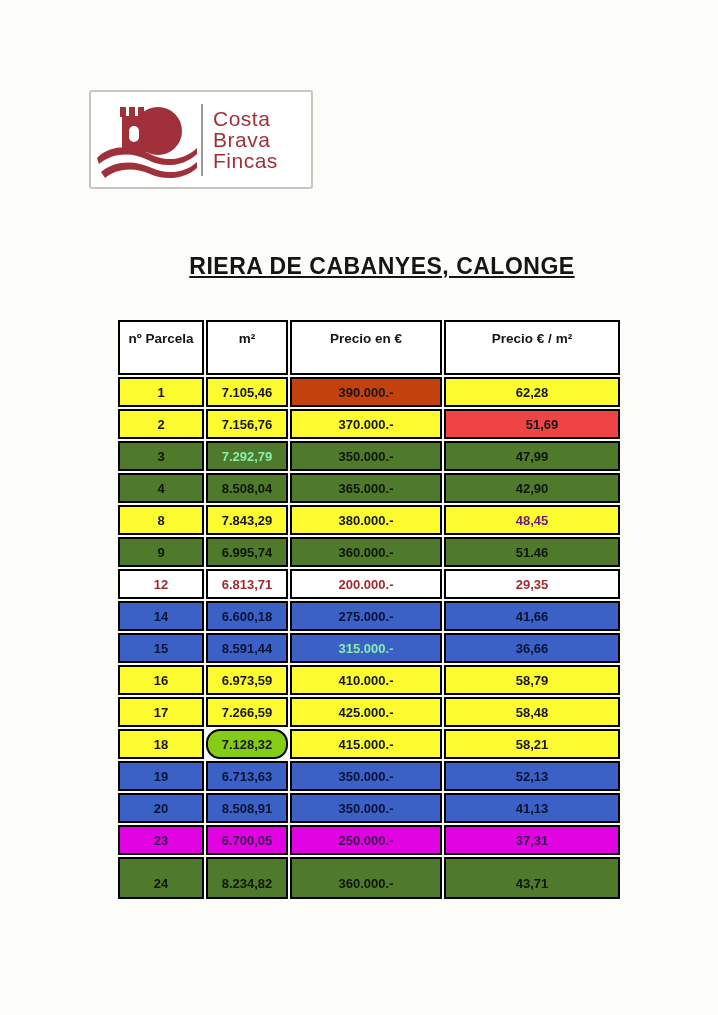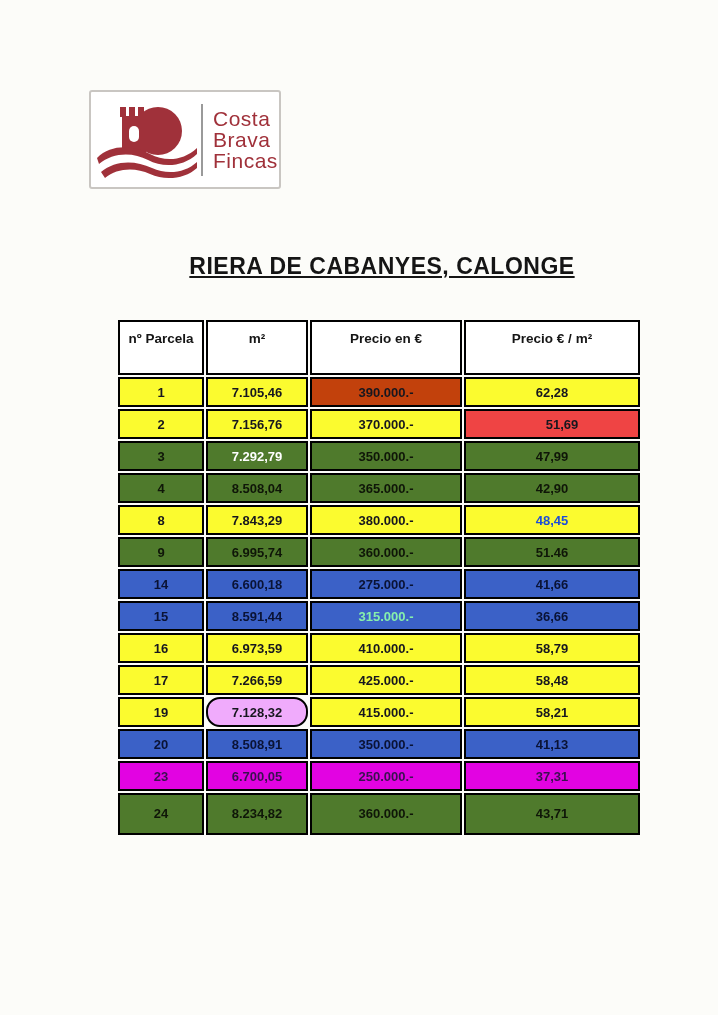--- a/index.html
+++ b/index.html
@@ -7,21 +7,21 @@
     position:relative;
     width:718px;height:1015px;
     margin:0 auto;
     background:#fcfcf9;
     font-family:"Liberation Sans", sans-serif;
     overflow:hidden;
   }
   
   .logo-box{
     position:absolute;left:89px;top:90px;
-    width:192px;height:99px;
+    width:224px;height:99px;
     background:#ffffff;
     border:2px solid #c9c6c2;
     border-radius:3px;
     box-sizing:border-box;
     display:flex;align-items:center;
     padding:4px 8px 4px 4px;
   }
   .logo-emblem{flex:0 0 auto;width:104px;height:84px;}
   .logo-divider{
     flex:0 0 auto;width:2px;height:72px;
@@ -56,31 +56,31 @@
     padding:0;
     overflow:hidden;
   }
   .parcel-table th{
     width:86px;height:55px;
     background:#ffffff;color:#151515;
     font-size:13.5px;
     vertical-align:top;
     padding-top:9px;
   }
-  .parcel-table th:nth-child(2){width:102px;}
+  .parcel-table th:nth-child(2){width:82px;}
   .parcel-table th:nth-child(3){width:152px;}
   .parcel-table th:nth-child(4){width:176px;}
   .parcel-table td{
     height:30px;font-size:13px;
     vertical-align:middle;
   }
   .parcel-table tr.tall td{
     height:42px;
     vertical-align:top;
-    padding-top:11px;
+    padding-top:17px;
   }
 </style>
 </head>
 <body>
 
 <div class="page">
 
   <div class="logo-box">
     <svg class="logo-emblem" viewBox="0 0 104 84" xmlns="http://www.w3.org/2000/svg" aria-hidden="true">
       <g fill="var(--brand,#a0313a)">
@@ -126,43 +126,49 @@
           <td style="background-color: rgb(251, 251, 47); color: rgb(23, 23, 31);">62,28</td>
         </tr>
         <tr>
           <td style="background-color: rgb(251, 251, 47); color: rgb(23, 23, 31);">2</td>
           <td style="background-color: rgb(251, 251, 47); color: rgb(23, 23, 31);">7.156,76</td>
           <td style="background-color: rgb(251, 251, 47); color: rgb(23, 23, 31); margin-left: 28px;">370.000.-</td>
           <td style="background-color: #ef4444; color: rgb(23, 23, 31); padding-left: 20px;">51,69</td>
         </tr>
         <tr>
           <td style="background-color: rgb(79, 122, 44); color: rgb(15, 22, 8);">3</td>
-          <td style="background-color: rgb(79, 122, 44); color: #ffffff;">7.292,79</td>
+          <td style="background-color: rgb(79, 122, 44); color: #86efac;">7.292,79</td>
           <td style="background-color: rgb(79, 122, 44); color: rgb(15, 22, 8);">350.000.-</td>
           <td style="background-color: rgb(79, 122, 44); color: rgb(15, 22, 8);">47,99</td>
         </tr>
         <tr>
           <td style="background-color: rgb(79, 122, 44); color: rgb(15, 22, 8);">4</td>
           <td style="background-color: rgb(79, 122, 44); color: rgb(15, 22, 8);">8.508,04</td>
           <td style="background-color: rgb(79, 122, 44); color: rgb(15, 22, 8);">365.000.-</td>
           <td style="background-color: rgb(79, 122, 44); color: rgb(15, 22, 8);">42,90</td>
         </tr>
         <tr>
           <td style="background-color: rgb(251, 251, 47); color: rgb(23, 23, 31);">8</td>
           <td style="background-color: rgb(251, 251, 47); color: rgb(23, 23, 31);">7.843,29</td>
           <td style="background-color: rgb(251, 251, 47); color: rgb(23, 23, 31);">380.000.-</td>
-          <td style="background-color: rgb(251, 251, 47); color: #1d4ed8;">48,45</td>
+          <td style="background-color: rgb(251, 251, 47); color: #701a75;">48,45</td>
         </tr>
         <tr>
           <td style="background-color: rgb(79, 122, 44); color: rgb(15, 22, 8);">9</td>
           <td style="background-color: rgb(79, 122, 44); color: rgb(15, 22, 8);">6.995,74</td>
           <td style="background-color: rgb(79, 122, 44); color: rgb(15, 22, 8);">360.000.-</td>
           <td style="background-color: rgb(79, 122, 44); color: rgb(15, 22, 8);">51.46</td>
         </tr>
         <tr>
+          <td style="background-color: rgb(255, 255, 255); color: rgb(158, 42, 46);">12</td>
+          <td style="background-color: rgb(255, 255, 255); color: rgb(158, 42, 46);">6.813,71</td>
+          <td style="background-color: rgb(255, 255, 255); color: rgb(158, 42, 46);">200.000.-</td>
+          <td style="background-color: rgb(255, 255, 255); color: rgb(158, 42, 46);">29,35</td>
+        </tr>
+        <tr>
           <td style="background-color: rgb(59, 97, 199); color: rgb(10, 19, 53);">14</td>
           <td style="background-color: rgb(59, 97, 199); color: rgb(10, 19, 53);">6.600,18</td>
           <td style="background-color: rgb(59, 97, 199); color: rgb(10, 19, 53);">275.000.-</td>
           <td style="background-color: rgb(59, 97, 199); color: rgb(10, 19, 53);">41,66</td>
         </tr>
         <tr>
           <td style="background-color: rgb(59, 97, 199); color: rgb(10, 19, 53);">15</td>
           <td style="background-color: rgb(59, 97, 199); color: rgb(10, 19, 53);">8.591,44</td>
           <td style="background-color: rgb(59, 97, 199); color: #86efac;">315.000.-</td>
           <td style="background-color: rgb(59, 97, 199); color: rgb(10, 19, 53);">36,66</td>
@@ -173,24 +179,30 @@
           <td style="background-color: rgb(251, 251, 47); color: rgb(23, 23, 31);">410.000.-</td>
           <td style="background-color: rgb(251, 251, 47); color: rgb(23, 23, 31);">58,79</td>
         </tr>
         <tr>
           <td style="background-color: rgb(251, 251, 47); color: rgb(23, 23, 31);">17</td>
           <td style="background-color: rgb(251, 251, 47); color: rgb(23, 23, 31); margin-left: 44px;">7.266,59</td>
           <td style="background-color: rgb(251, 251, 47); color: rgb(23, 23, 31);">425.000.-</td>
           <td style="background-color: rgb(251, 251, 47); color: rgb(23, 23, 31);">58,48</td>
         </tr>
         <tr>
-          <td style="background-color: rgb(251, 251, 47); color: rgb(23, 23, 31);">19</td>
-          <td style="background-color: #f0abfc; color: rgb(23, 23, 31); border-radius: 14px;">7.128,32</td>
+          <td style="background-color: rgb(251, 251, 47); color: rgb(23, 23, 31);">18</td>
+          <td style="background-color: #84cc16; color: rgb(23, 23, 31); border-radius: 14px;">7.128,32</td>
           <td style="background-color: rgb(251, 251, 47); color: rgb(23, 23, 31);">415.000.-</td>
           <td style="background-color: rgb(251, 251, 47); color: rgb(23, 23, 31);">58,21</td>
+        </tr>
+        <tr>
+          <td style="background-color: rgb(59, 97, 199); color: rgb(10, 19, 53);">19</td>
+          <td style="background-color: rgb(59, 97, 199); color: rgb(10, 19, 53);">6.713,63</td>
+          <td style="background-color: rgb(59, 97, 199); color: rgb(10, 19, 53);">350.000.-</td>
+          <td style="background-color: rgb(59, 97, 199); color: rgb(10, 19, 53);">52,13</td>
         </tr>
         <tr>
           <td style="background-color: rgb(59, 97, 199); color: rgb(10, 19, 53);">20</td>
           <td style="background-color: rgb(59, 97, 199); color: rgb(10, 19, 53);">8.508,91</td>
           <td style="background-color: rgb(59, 97, 199); color: rgb(10, 19, 53);">350.000.-</td>
           <td style="background-color: rgb(59, 97, 199); color: rgb(10, 19, 53);">41,13</td>
         </tr>
         <tr>
           <td style="background-color: rgb(226, 3, 226); color: rgb(58, 17, 80);">23</td>
           <td style="background-color: rgb(226, 3, 226); color: rgb(58, 17, 80);">6.700,05</td>

